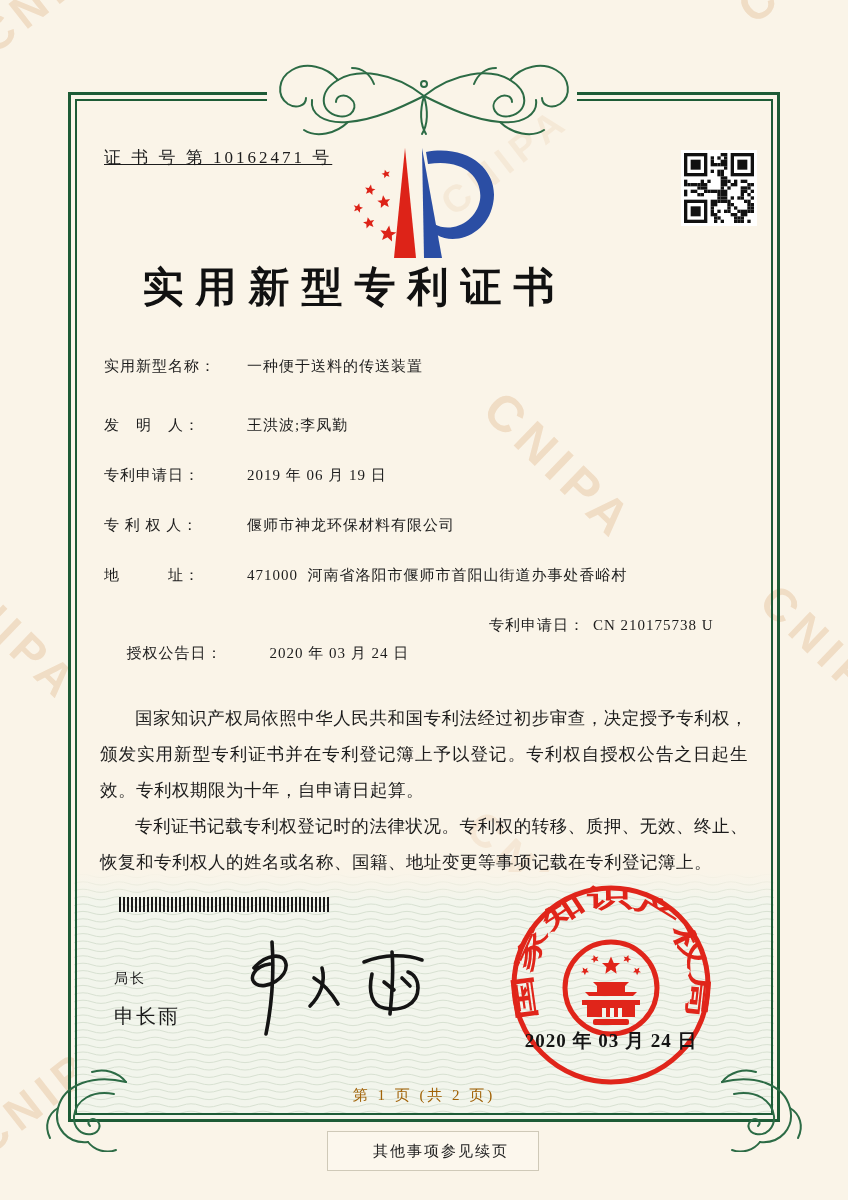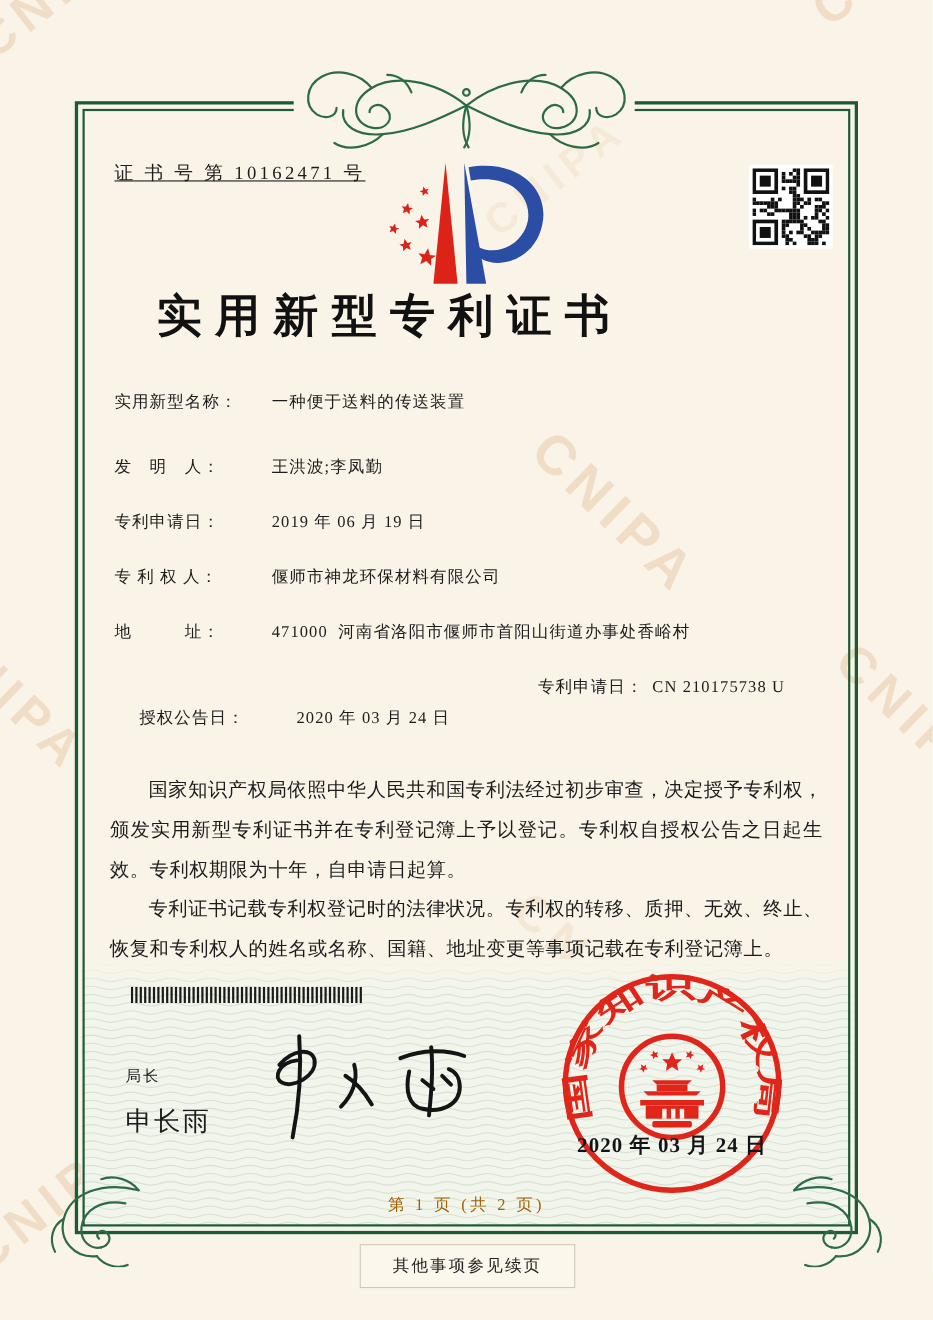--- a/index.html
+++ b/index.html
@@ -53,33 +53,33 @@
 
   
   .band{position:absolute;left:74px;top:872px;width:700px;height:246px;background:#f2f5ec;overflow:hidden;}
   .band svg{position:absolute;left:0;top:0;}
   .band-fade{position:absolute;left:0;right:0;top:0;height:30px;
              background:linear-gradient(#faf4e8,rgba(250,244,232,0));}
 
   .barcode{position:absolute;left:119px;top:897px;width:216px;height:15px;}
 
   .issuer-title{position:absolute;left:114px;top:970px;font-size:14px;letter-spacing:2px;text-align:right;}
-  .issuer-name{position:absolute;left:114px;top:1003px;font-size:24px;letter-spacing:2px;}
+  .issuer-name{position:absolute;left:114px;top:1003px;font-size:20px;letter-spacing:2px;}
   .signature{position:absolute;left:226px;top:934px;}
 
   .seal{position:absolute;left:508px;top:882px;}
   .seal-date{position:absolute;left:498px;top:1028px;width:226px;text-align:center;font-size:19px;
              font-weight:bold;letter-spacing:1px;color:#141414;z-index:5;}
 
   .page-num{position:absolute;left:68px;top:1086px;width:712px;text-align:center;font-size:15px;
             letter-spacing:3px;color:#a16207;}
 
   .footer-note{position:absolute;left:327px;top:1131px;width:194px;height:38px;line-height:38px;
                text-align:center;border:1px solid #cfc9b8;background:#fcf7ed;font-size:15px;
-               letter-spacing:2px;color:#222;}
+               letter-spacing:2px;color:#222;padding-left:16px;}
 </style>
 </head>
 <body>
 
 <div class="page">
 
   <span class="wm wm1">CNIPA</span>
   <span class="wm wm2">CNIPA</span>
   <span class="wm wm3">CNIPA</span>
   <span class="wm wm4">CNIPA</span>

